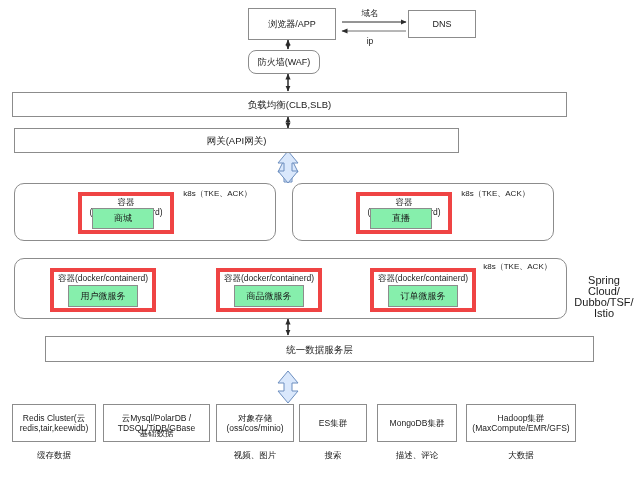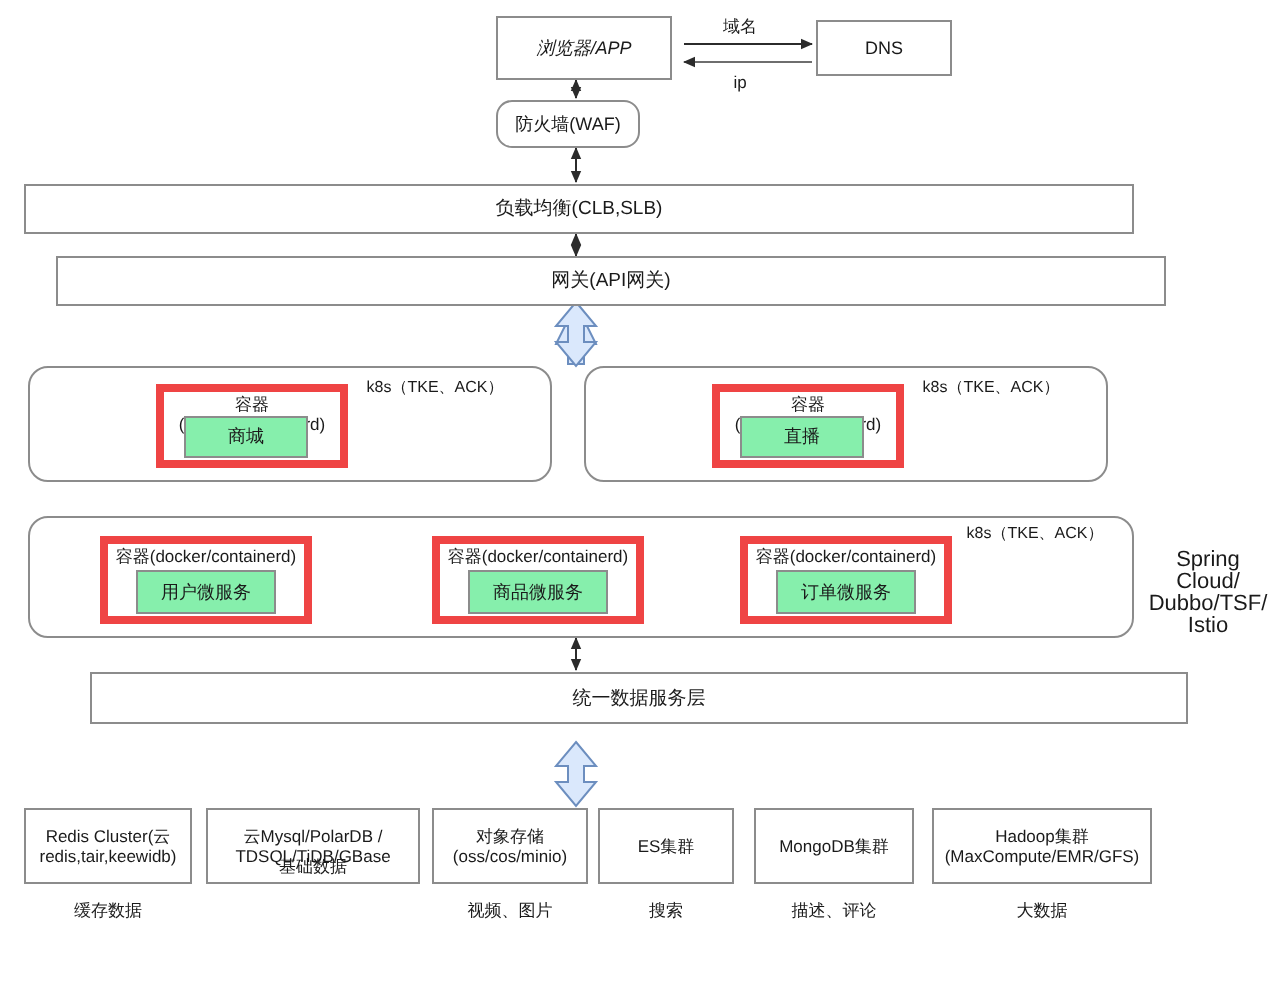--- a/index.html
+++ b/index.html
@@ -136,40 +136,40 @@
 
     <g>
       <path d="M284,152 L292,152 L292,162 L298,162 L288,182 L278,162 L284,162 Z" fill="#dae8fc" stroke="#6c8ebf" stroke-width="1" transform="rotate(180 288 167)"></path>
       <path d="M284,152 L292,152 L292,162 L298,162 L288,182 L278,162 L284,162 Z" fill="#dae8fc" stroke="#6c8ebf" stroke-width="1" opacity="0"></path>
     </g>
     <path d="M288,151 L298,163 L292,163 L292,171 L298,171 L288,183 L278,171 L284,171 L284,163 L278,163 Z" fill="#dae8fc" stroke="#6c8ebf" stroke-width="1"></path>
 
     <path d="M288,371 L298,383 L292,383 L292,391 L298,391 L288,403 L278,391 L284,391 L284,383 L278,383 Z" fill="#dae8fc" stroke="#6c8ebf" stroke-width="1"></path>
   </svg>
 
-  <div class="node" style="left:248px;top:8px;width:88px;height:32px;font-style:italic;">
+  <div class="node" style="left:248px;top:8px;width:88px;height:32px;">
     <span>浏览器/APP</span>
   </div>
 
   <div class="node" style="left:408px;top:10px;width:68px;height:28px;">
     <span>DNS</span>
   </div>
 
   <div class="edgelabel" style="left:340px;top:8px;width:60px;">域名</div>
   <div class="edgelabel" style="left:340px;top:36px;width:60px;">ip</div>
 
   <div class="node bar" style="left:12px;top:92px;width:555px;height:25px;">
     <span>负载均衡(CLB,SLB)</span>
   </div>
 
   <div class="node rounded" style="left:248px;top:50px;width:72px;height:24px;left:248px;">
     <span>防火墙(WAF)</span>
   </div>
 
-  <div class="node bar" style="left:28px;top:128px;width:555px;height:25px;">
+  <div class="node bar" style="left:14px;top:128px;width:445px;height:25px;">
     <span>网关(API网关)</span>
   </div>
 
   <div class="outerk8s" style="left:14px;top:183px;width:262px;height:58px;"></div>
   <div class="plain tiny" style="left:170px;top:188px;width:95px;height:12px;">k8s（TKE、ACK）</div>
   <div class="ctrbox" style="left:78px;top:192px;width:96px;height:42px;">
     <div class="ctrlabel">容器(docker/containerd)</div>
   </div>
   <div class="svcbox" style="left:92px;top:208px;width:62px;height:21px;">
     <span>商城</span>

